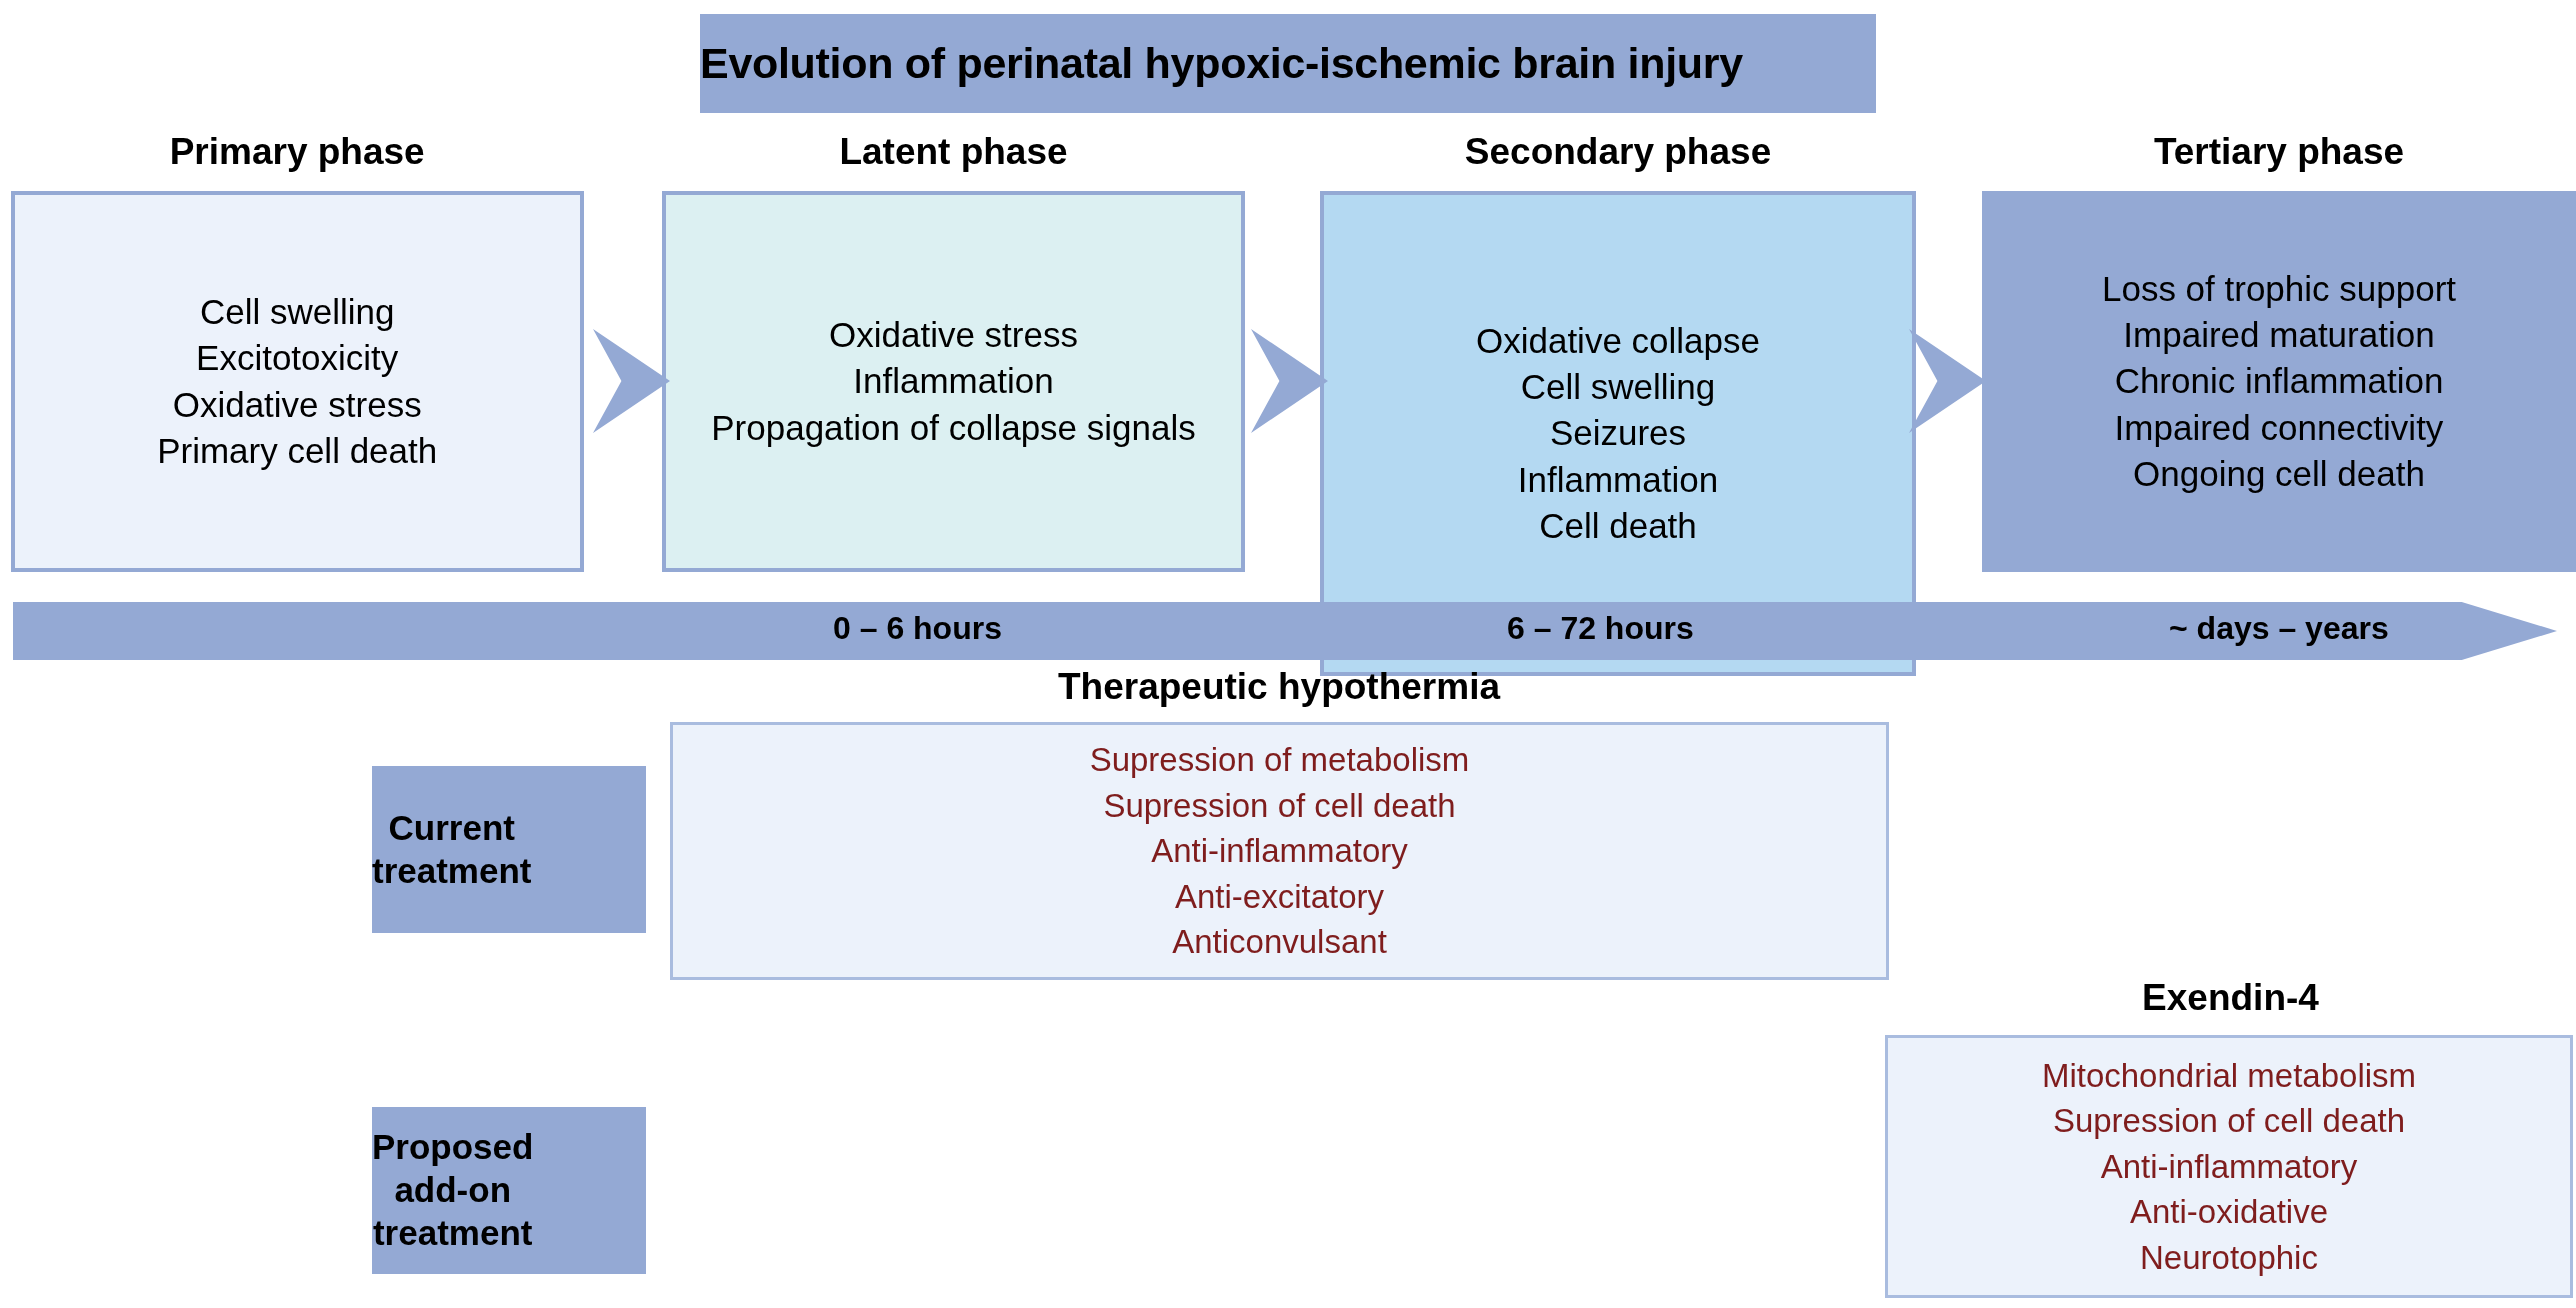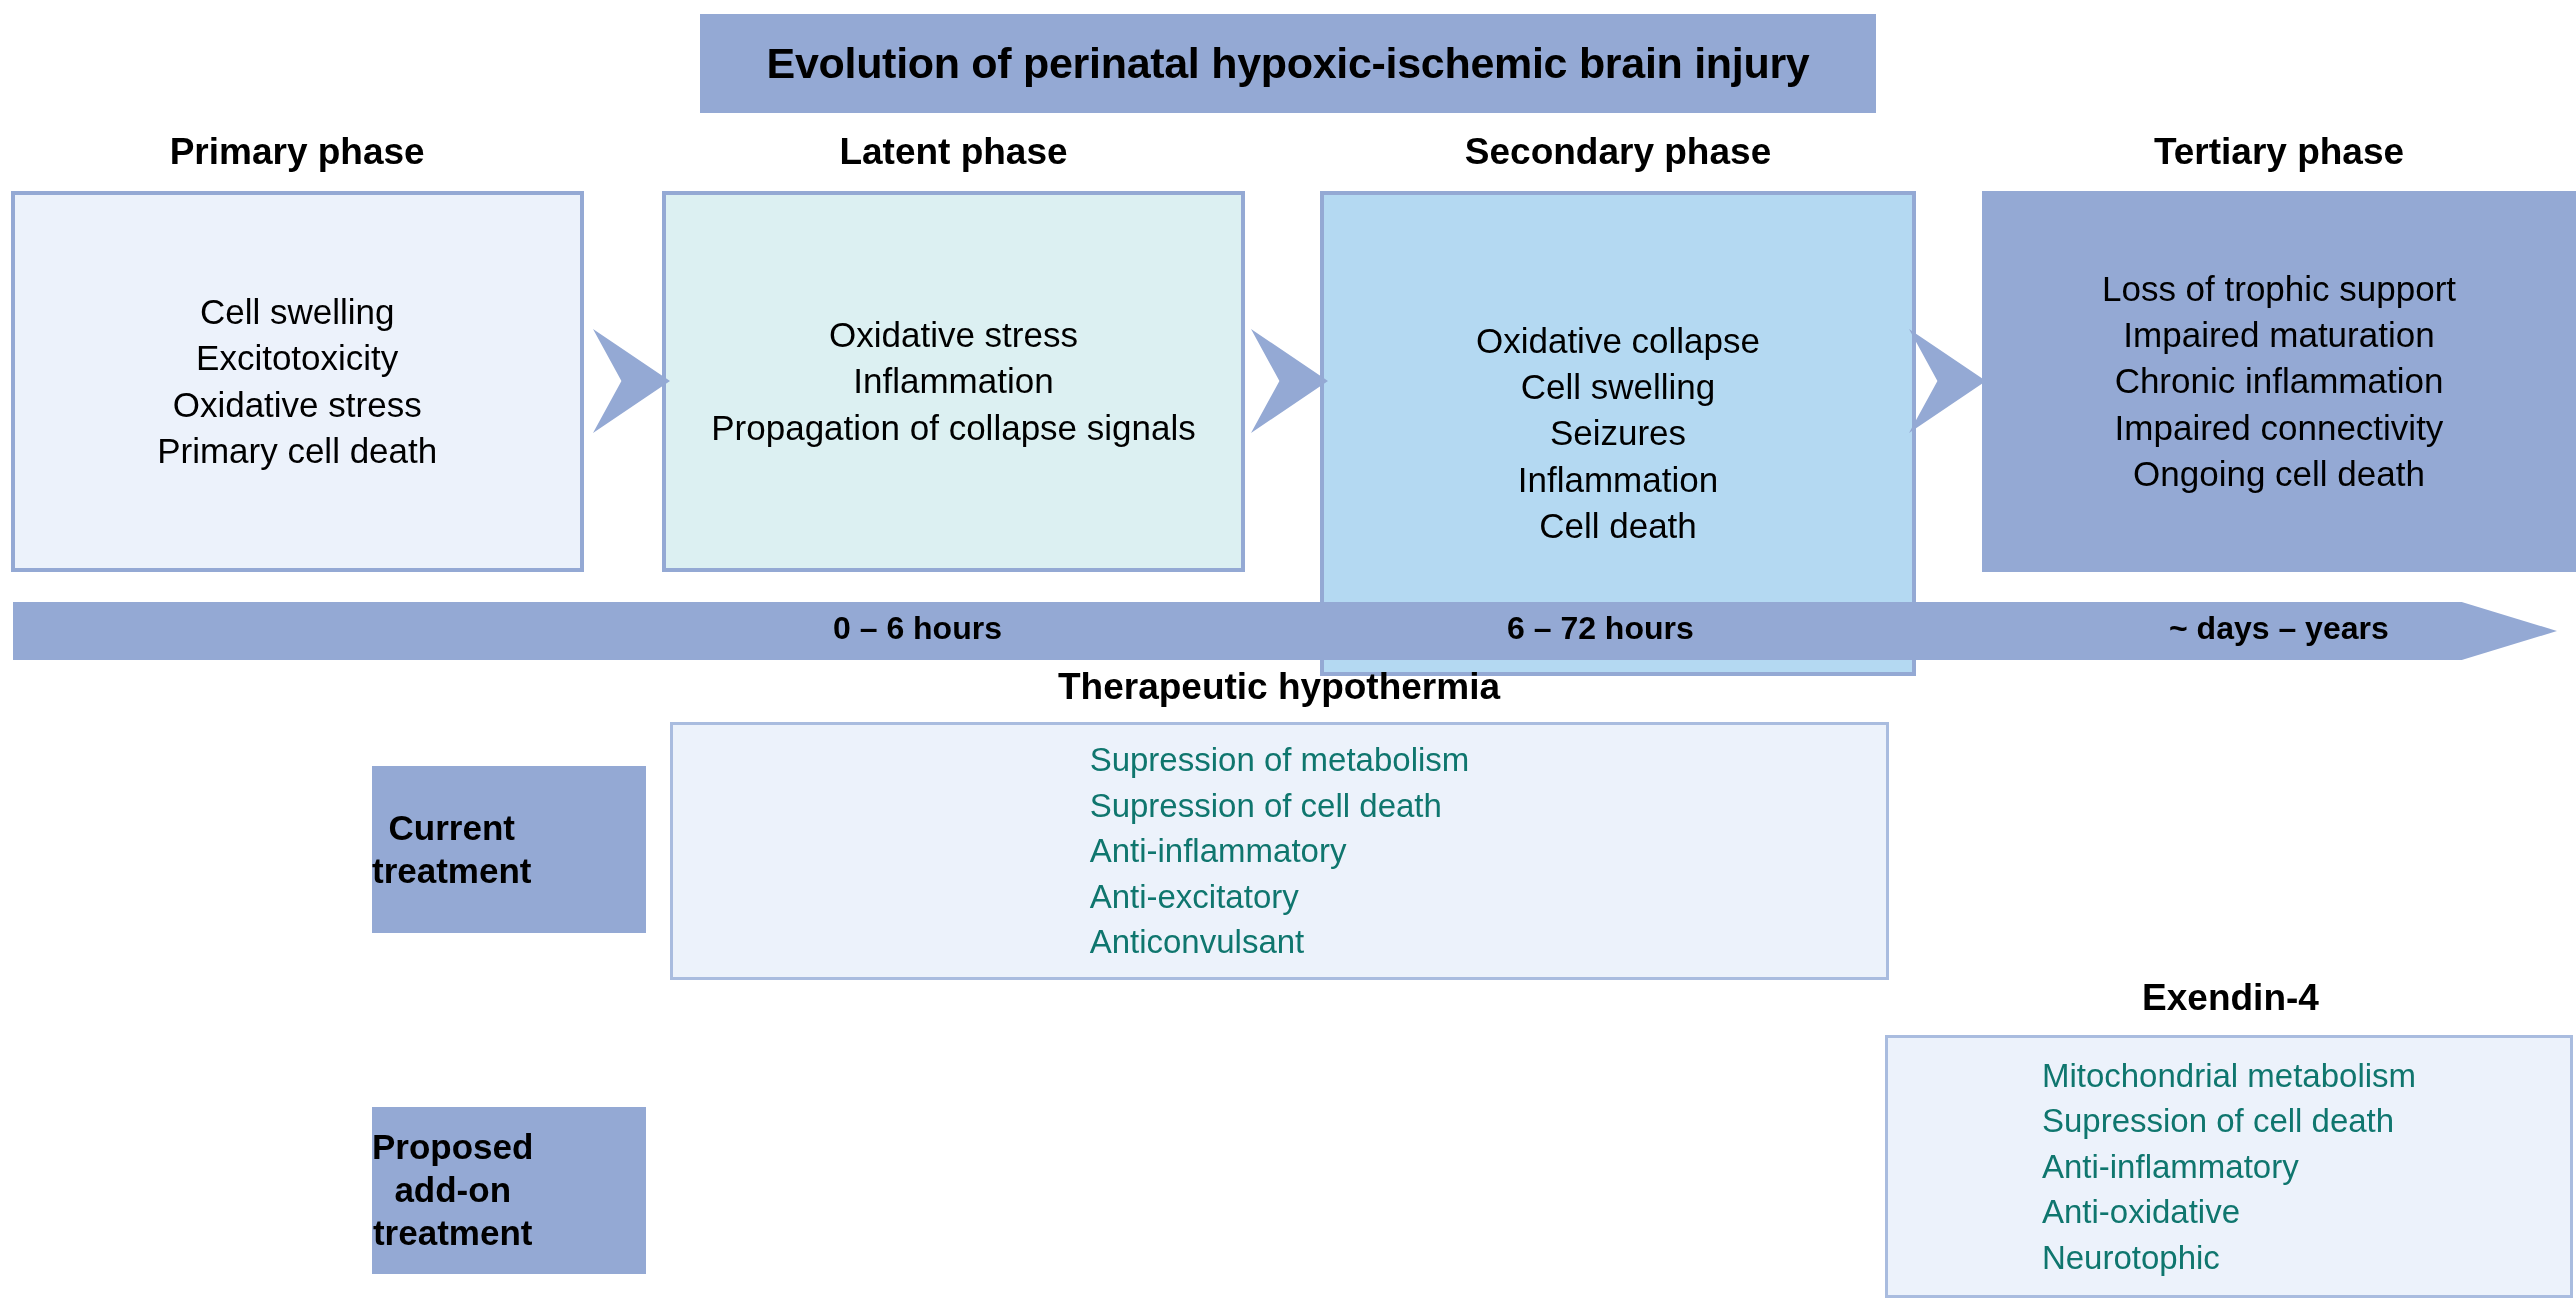--- a/index.html
+++ b/index.html
@@ -17,21 +17,21 @@
     background: #ffffff;
     overflow: hidden;
   }
   .abs { position: absolute; box-sizing: border-box; }
 
   
   #title-banner {
     left: 700px; top: 14.3px;
     width: 1176px; height: 99px;
     background: #94a9d4;
-    display: flex; align-items: center; justify-content: center;
+    display: flex; align-items: center; 
   }
   #title-banner .title-text {
     font-size: 43px;
     font-weight: bold;
     color: #000000;
     letter-spacing: -0.3px;
     white-space: nowrap;
   }
 
   
@@ -106,24 +106,24 @@
 
   
   .treat-box {
     border: 3px solid #a9bcdf;
     background: #ecf2fb;
     display: flex;
     align-items: center;
     justify-content: center;
   }
   .treat-box .lines {
-    text-align: left;
+    text-align: center;
     font-size: 33px;
     line-height: 1.38;
-    color: #0f766e;
+    color: #7f1d1d;
   }
   .treat-box .lines div { white-space: nowrap; }
 
   #box-hypothermia { left: 670px; top: 722px; width: 1219px; height: 258px; }
   #box-exendin     { left: 1885px; top: 1035px; width: 688px; height: 263px; }
 
   
   .treat-chip {
     background: #94a9d4;
     display: flex;

